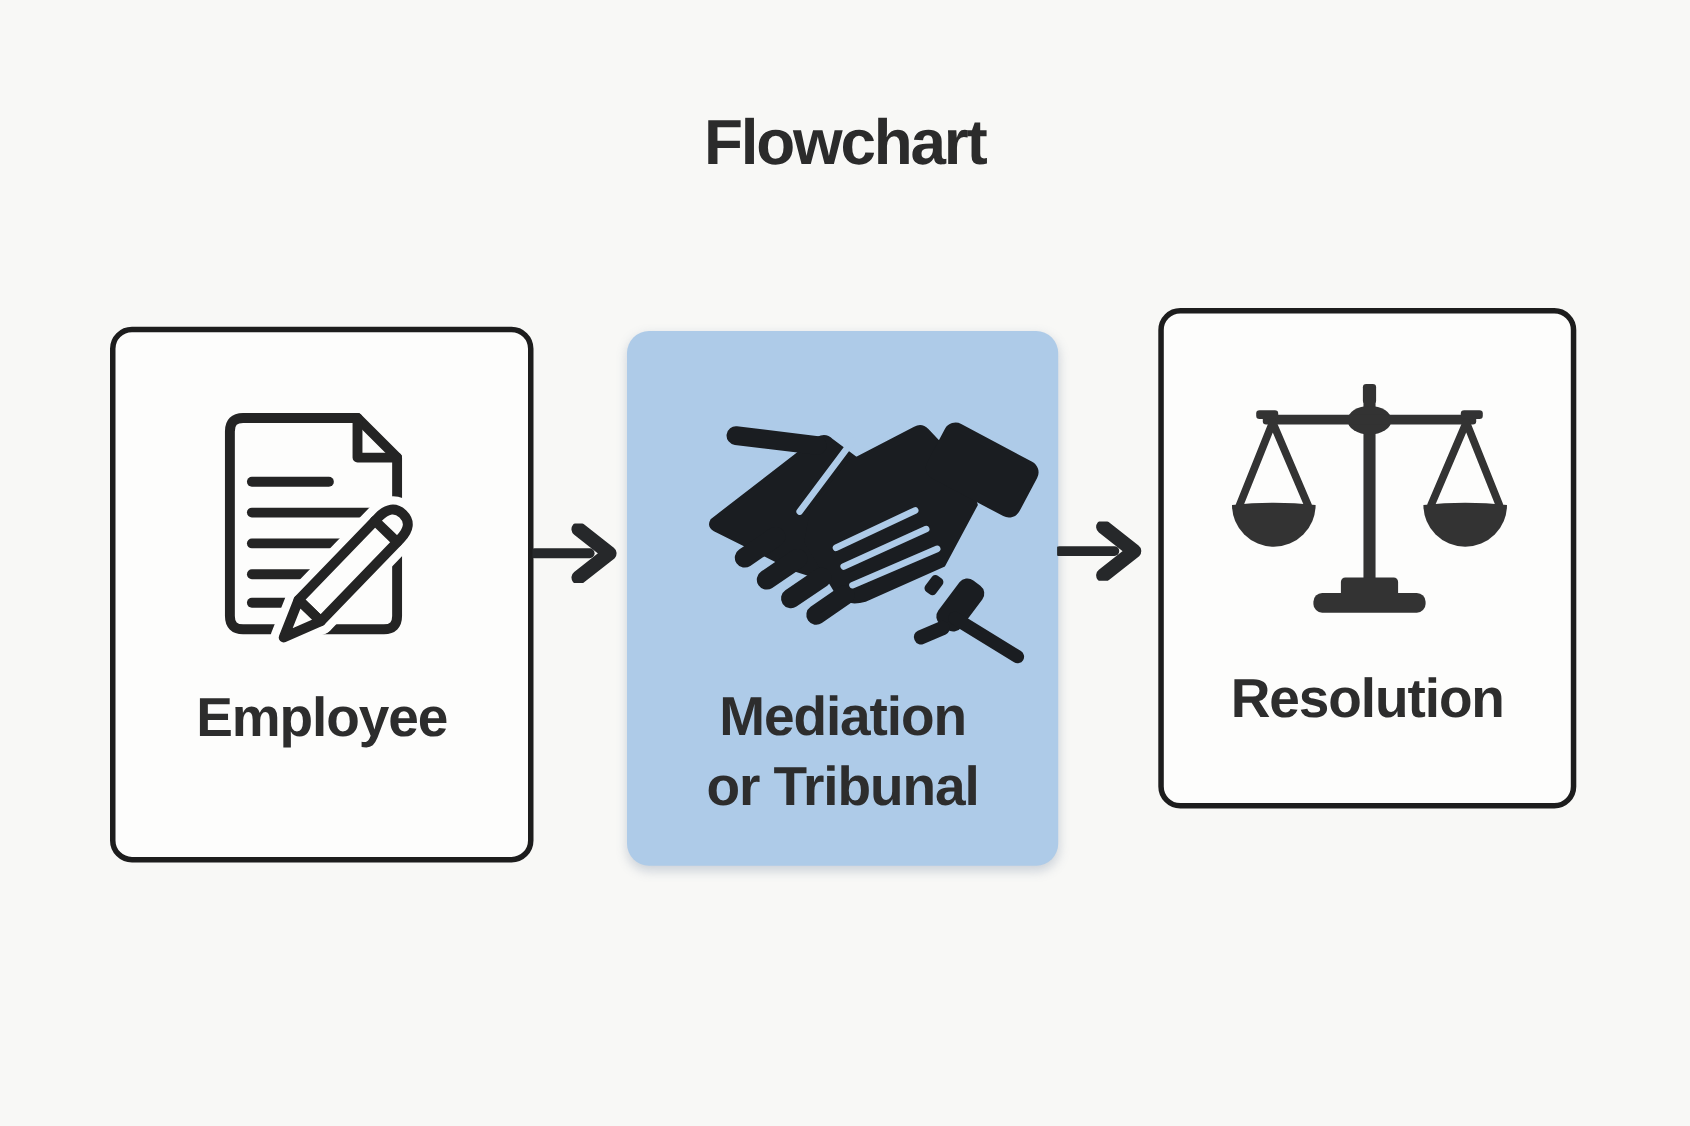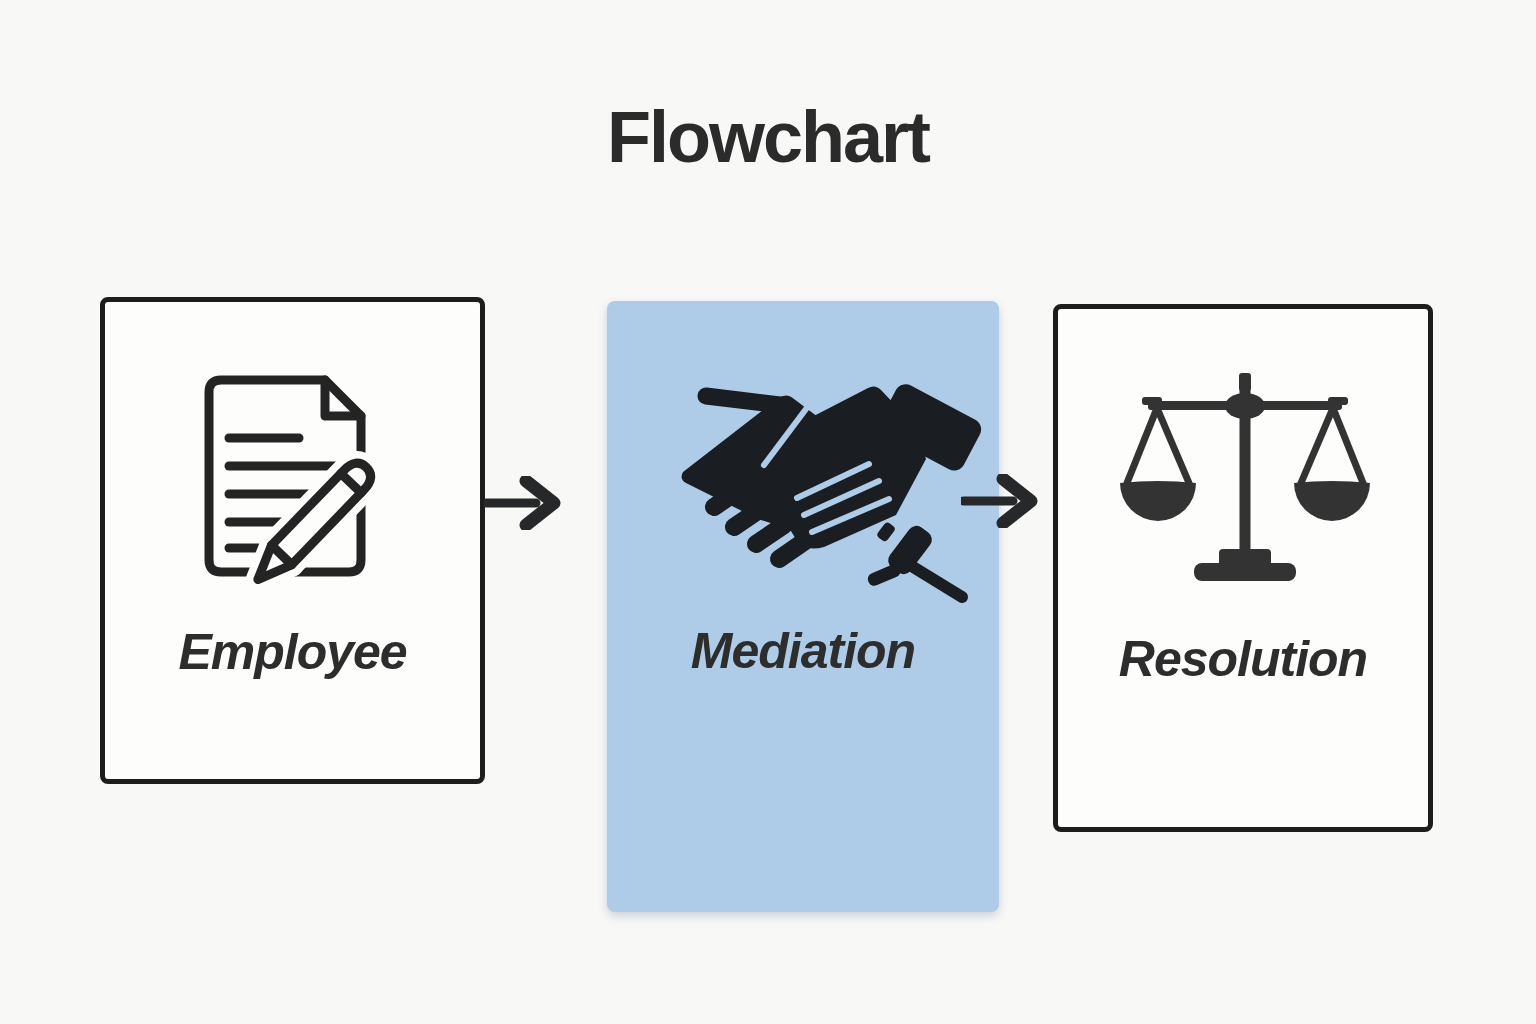--- a/index.html
+++ b/index.html
@@ -1,25 +1,25 @@
 <!DOCTYPE html>
 <html><head>
 <meta charset="utf-8">
 <style>
   html,body{margin:0;padding:0;}
   body{font-family:"Liberation Sans","DejaVu Sans",sans-serif;background:#f6f6f4;}
   .canvas{position:relative;width:1536px;height:1024px;background:#f8f8f6;overflow:hidden;}
   .title{position:absolute;left:0;top:96px;width:100%;text-align:center;
-         font-size:72px;font-weight:700;color:#2b2b2b;letter-spacing:-2px;margin:0;}
-  .node{position:absolute;border-radius:8px;box-sizing:border-box;font-style:italic;}
+         font-size:58px;font-weight:700;color:#2b2b2b;letter-spacing:-2px;margin:0;}
+  .node{position:absolute;border-radius:20px;box-sizing:border-box;}
   .node-plain{background:#fdfdfc;border:5px solid #1d1d1d;}
   .node-highlight{background:#aecbe8;border:none;box-shadow:0 4px 10px rgba(90,110,145,.28);}
   .node-claim{left:100px;top:297px;width:385px;height:487px;}
-  .node-mediation{left:570px;top:301px;width:392px;height:611px;margin-left:37px;}
-  .node-resolution{left:1053px;top:304px;width:380px;height:528px;}
+  .node-mediation{left:570px;top:301px;width:392px;height:486px;}
+  .node-resolution{left:1053px;top:280px;width:380px;height:455px;}
   .icon-wrap{position:absolute;left:0;top:0;width:100%;height:100%;pointer-events:none;}
   .node-label{position:absolute;left:0;right:0;top:318px;text-align:center;
               font-size:50px;font-weight:700;color:#2d2d2d;line-height:64px;letter-spacing:-1px;}
   .node-label span{display:block;}
   .arrow{position:absolute;}
 </style>
 </head>
 <body>
 
 <div class="canvas">
@@ -94,20 +94,21 @@
             <rect x="-25" y="-13" width="50" height="26" rx="9" transform="translate(248,181) rotate(-53)"></rect>
             <rect x="-9" y="-36" width="18" height="12" rx="4" transform="translate(248,181) rotate(-53)"></rect>
             <rect x="-16" y="-6" width="34" height="13" rx="6" transform="translate(221,206) rotate(-23)"></rect>
             <line x1="243" y1="193" x2="300" y2="228" stroke="#1a1d21" stroke-width="12" stroke-linecap="round"></line>
           </g>
         </g>
       </svg>
     </div>
     <div class="node-label">
       <span>Mediation</span>
+      <span>or Tribunal</span>
     </div>
   </div>
 
   <svg class="arrow" style="left:961px;top:474px;" width="78" height="54" viewBox="0 0 78 54">
     <g stroke="#26282a" fill="none" stroke-linecap="round" stroke-linejoin="round">
       <line x1="2" y1="27" x2="52" y2="27" stroke-width="9"></line>
       <polyline points="42,5 70,27 42,49" stroke-width="13"></polyline>
     </g>
   </svg>
 

